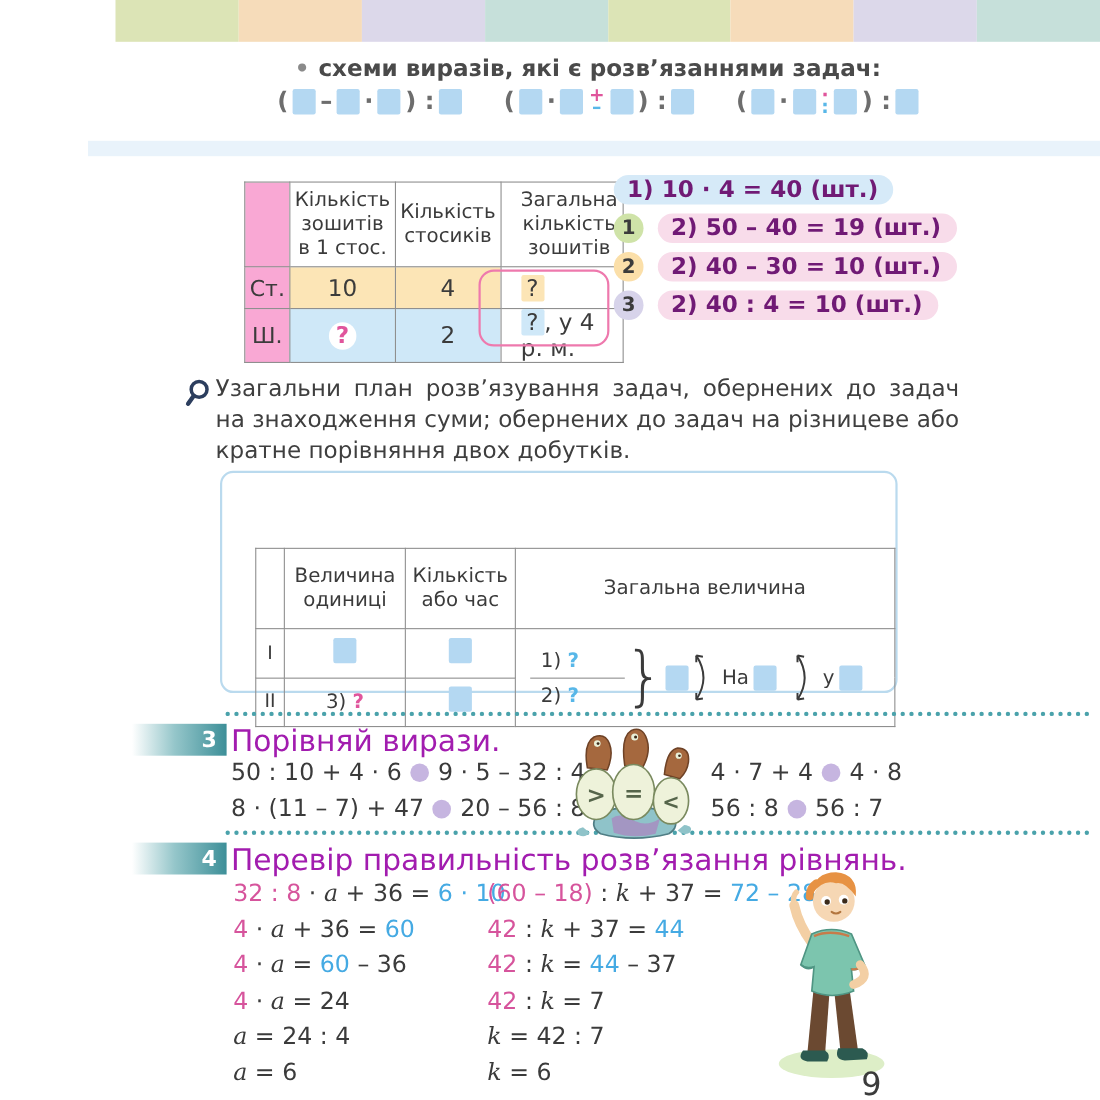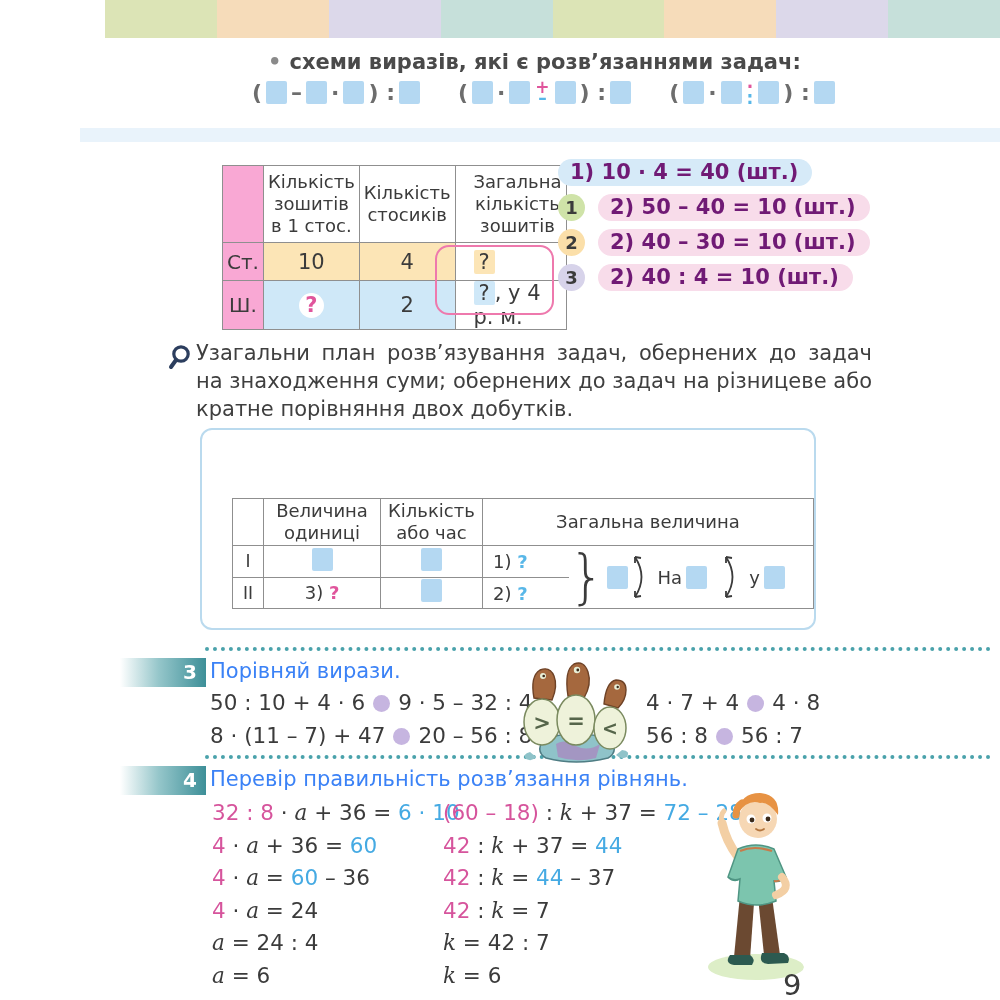--- a/index.html
+++ b/index.html
@@ -63,38 +63,38 @@
   
   .rule-box{left:200px;top:428px;width:612px;height:198px;background:#fff;border:2px solid #badaee;border-radius:12px;}
   .rule-title{margin-top:9px;text-align:center;color:#e8549a;font-weight:bold;font-size:20.5px;line-height:1.22;}
   .rb-table-wrap{position:absolute;left:30px;top:68px;}
   table.rb{border-collapse:collapse;font-size:18px;color:#3b3b3b;}
   table.rb td,table.rb th{border:1.5px solid #8f8f8f;text-align:center;vertical-align:middle;font-weight:normal;padding:0 4px;}
   table.rb th{height:46px;line-height:1.2;white-space:pre-line;font-size:18px;}
   table.rb .r-lbl{width:28px;font-size:17px;}
   table.rb .r-unit{width:116px;}
   table.rb .r-cnt{width:96px;}
-  table.rb .r-tot{width:344px;border-left:1.5px solid #8f8f8f;padding:0;}
+  table.rb .r-tot{width:344px;border-left:1.5px solid #8f8f8f;padding:13px;}
   table.rb tr.rb-row{height:31px;}
   .q-blue{color:#58b7e8;font-weight:bold;}
   .q-pink{color:#e0559c;font-weight:bold;}
   .tot-flex{display:flex;align-items:center;height:62px;}
   .tot-stack{display:flex;flex-direction:column;width:86px;}
   .tot-stack .half{height:31px;line-height:31px;text-align:left;padding-left:10px;}
   .tot-stack .half:first-child{border-bottom:1.5px solid #8f8f8f;}
   .brace{font-size:56px;font-weight:200;color:#3b3b3b;transform:scaleY(1.05);margin:0 2px 0 0;line-height:56px;font-family:"DejaVu Sans",sans-serif;}
   .cmp-lbl{font-size:18px;margin:0 4px;}
   .arc{margin:0 2px;}
 
   
   .dotted{left:205px;width:786px;height:0;border-top:4px dotted #4aa2ab;}
 
   
   .task-badge{width:86px;height:29px;background:linear-gradient(to right,#ffffff,#95c6ca 45%,#3d8f98);color:#fff;font-weight:bold;font-size:20px;text-align:right;line-height:29px;padding-right:9px;box-sizing:border-box;}
-  .task-title{font-size:21px;color:#3b82f6;}
+  .task-title{font-size:27px;color:#a21caf;}
 
   
   .t3-line{font-size:21.5px;color:#3b3b3b;white-space:nowrap;}
   .cmp-circle{display:inline-block;width:17px;height:17px;background:#c6b5e0;border-radius:50%;margin:0 8px;vertical-align:-2px;}
 
   
   .eq-col{display:flex;flex-direction:column;}
   .eq-line{font-size:21.5px;line-height:32.5px;white-space:nowrap;}
   .seg-k{color:#3b3b3b;}
   .seg-p{color:#d6549c;}
@@ -192,21 +192,21 @@
     </table>
   <div class="pink-outline"></div>
 </div>
 
 <div class="abs solutions">
     <div class="sol-row">
       <span class="sol-pill blue">1) 10 · 4 = 40 (шт.)</span>
     </div>
     <div class="sol-row">
       <span class="sol-badge green">1</span>
-      <span class="sol-pill pink">2) 50 – 40 = 10 (шт.)</span>
+      <span class="sol-pill pink">2) 50 – 40 = 19 (шт.)</span>
     </div>
     <div class="sol-row">
       <span class="sol-badge orange">2</span>
       <span class="sol-pill pink">2) 40 – 30 = 10 (шт.)</span>
     </div>
     <div class="sol-row">
       <span class="sol-badge lavender">3</span>
       <span class="sol-pill pink">2) 40 : 4 = 10 (шт.)</span>
     </div>
   </div>

